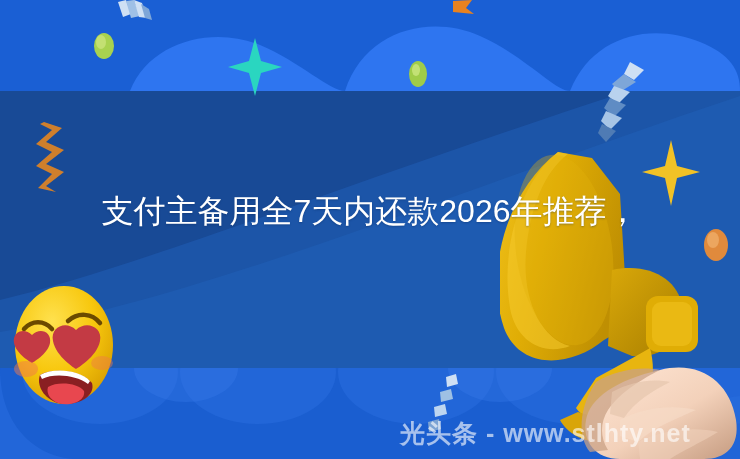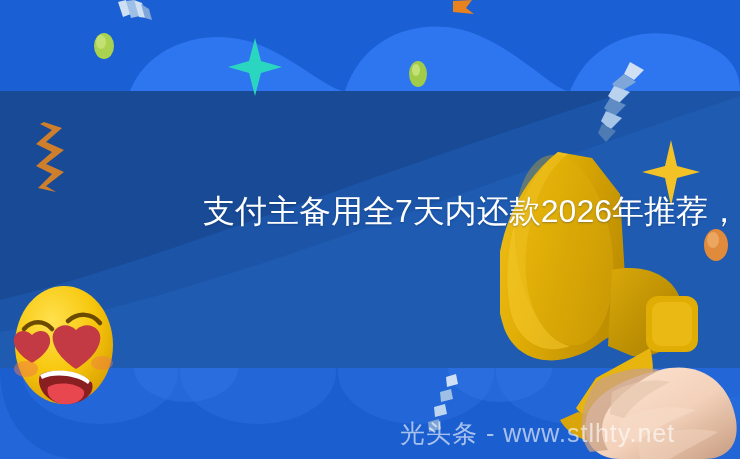--- a/index.html
+++ b/index.html
@@ -60,21 +60,21 @@
     width: 240px;
     height: 339px;
   }
 
   
   .headline {
     position: absolute;
     left: 0;
     top: 186px;
     width: 740px;
-    text-align: right;
+    text-align: center;
     color: #ffffff;
     font-size: 32px;
     line-height: 50px;
     letter-spacing: 0px;
     font-weight: 400;
     z-index: 40;
     text-shadow: 0 1px 2px rgba(10,40,90,0.35);
   }
   .headline .ln { display: block; white-space: nowrap; }
 
@@ -83,20 +83,21 @@
     position: absolute;
     left: 400px;
     top: 418px;
     width: 340px;
     color: rgba(255,255,255,0.62);
     font-size: 25px;
     line-height: 30px;
     letter-spacing: 1px;
     white-space: nowrap;
     z-index: 60;
+    font-weight: bold;
   }
 </style>
 </head>
 <body>
 
 <div id="poster">
 
   <div class="band-top"></div>
   <div class="band-mid"></div>
   <div class="band-bottom"></div>

